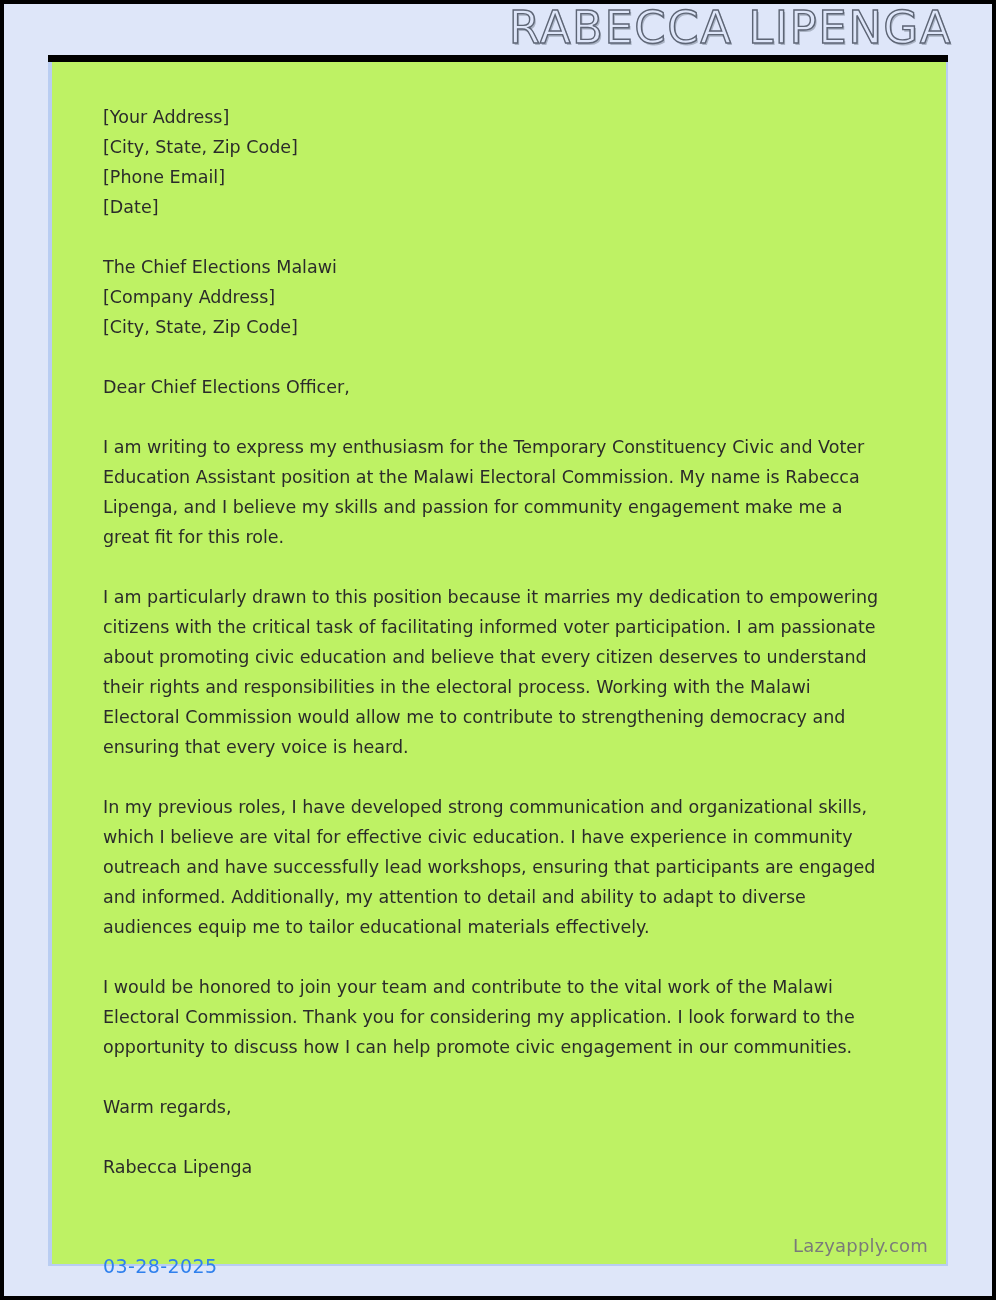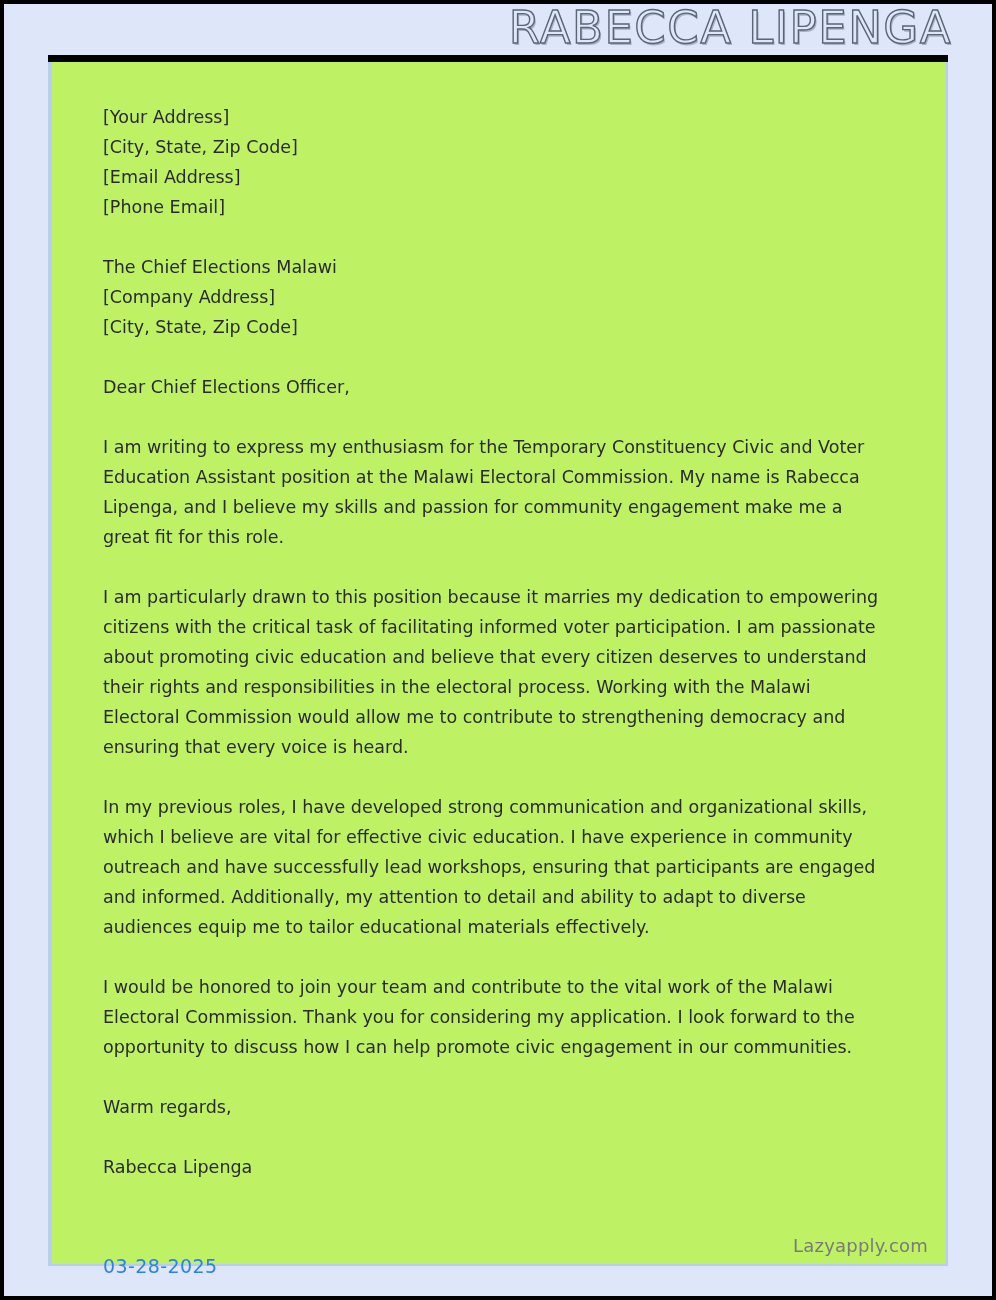--- a/index.html
+++ b/index.html
@@ -133,22 +133,22 @@
       <div id="applicant-name">RABECCA LIPENGA</div>
     </div>
     <div id="header-rule"></div>
 
     <div id="letter-page">
       <div id="letter-body">
 
         <div>
           <div class="line-block">[Your Address]</div>
           <div class="line-block">[City, State, Zip Code]</div>
-          <div class="line-block">[Email Address]</div>
           <div class="line-block">[Phone Email]</div>
+          <div class="line-block">[Date]</div>
         </div>
 
         <div class="gap"></div>
 
         <div>
           <div class="line-block">The Chief Elections Malawi</div>
           <div class="line-block">[Company Address]</div>
           <div class="line-block">[City, State, Zip Code]</div>
         </div>
 

